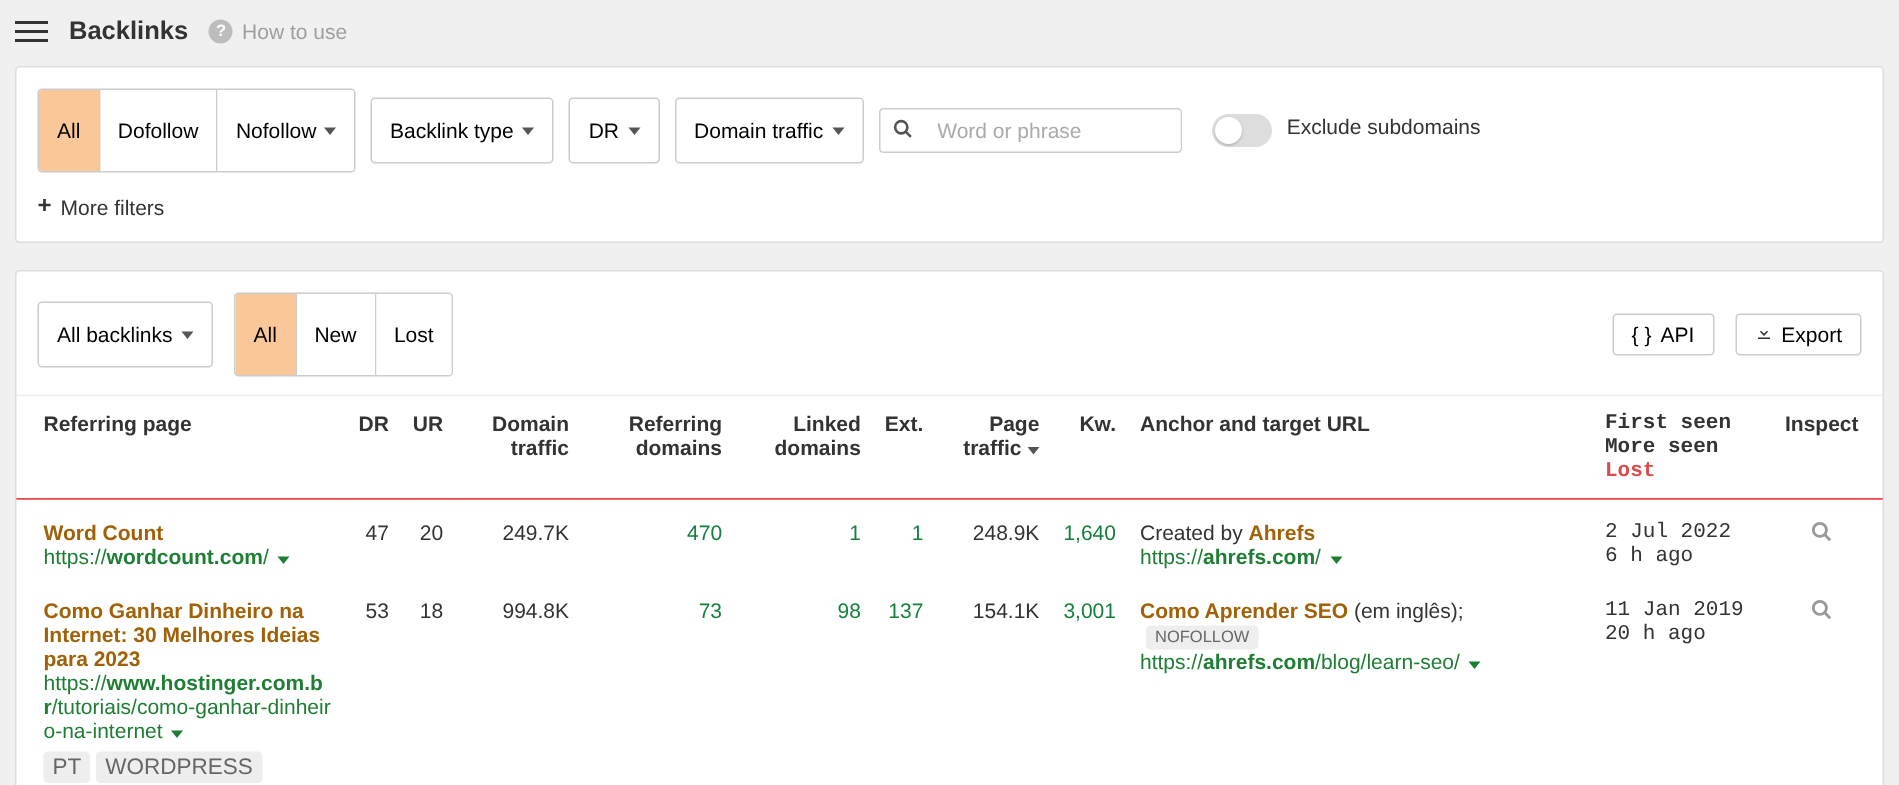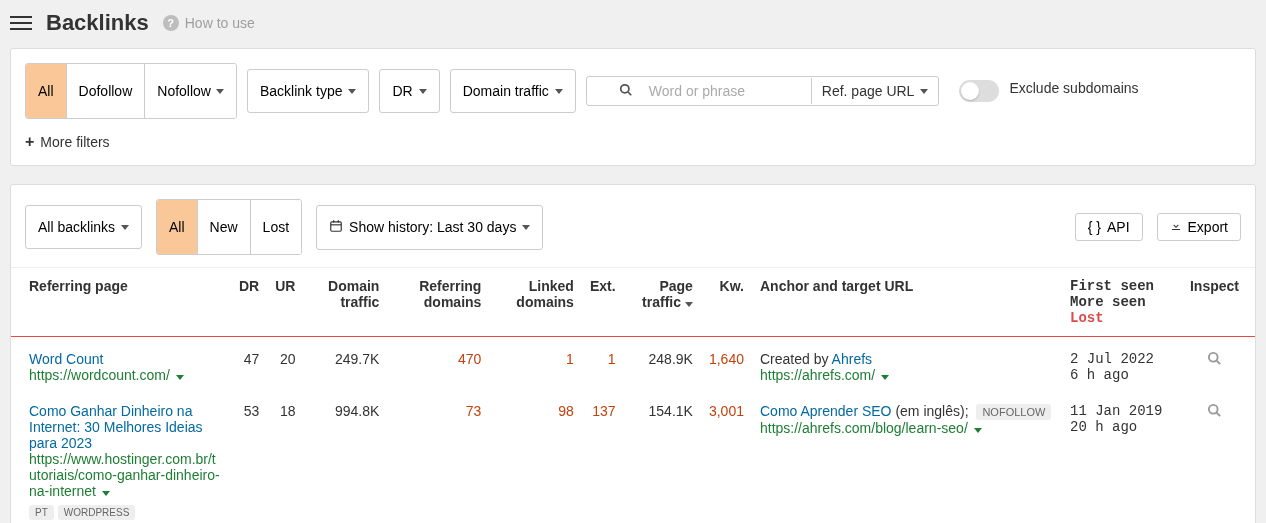--- a/index.html
+++ b/index.html
@@ -15,21 +15,21 @@
     align-items: center;
     gap: 14px;
     padding: 10px 10px 12px 10px;
   }
   .hamburger {
     width: 22px; height: 22px;
     display: flex; flex-direction: column; justify-content: center; gap: 4px;
     cursor: pointer;
   }
   .hamburger span { display: block; height: 2px; background: #333; }
-  .page-title { font-size: 22px; font-weight: 700; }
+  .page-title { font-size: 17px; font-weight: 700; }
   .how-use { display: flex; align-items: center; gap: 6px; color: #9e9e9e; font-size: 14px; cursor: pointer; }
   .help-icon {
     width: 16px; height: 16px; border-radius: 50%; background: #bdbdbd; color: #fff;
     display: flex; align-items: center; justify-content: center;
     font-size: 11px; font-weight: bold;
   }
 
   .panel {
     background: #fff;
     border: 1px solid #ddd;
@@ -80,21 +80,20 @@
     border-right: 4px solid transparent;
     border-top: 5px solid #1e7e34;
     margin-left: 2px;
   }
 
   .search-wrap {
     display: flex; align-items: center;
     border: 1px solid #ccc;
     border-radius: 3px;
     height: 30px;
-    padding-left: 24px;
   }
   .search-input {
     border: none; outline: none;
     padding: 5px 8px;
     width: 170px;
     font-size: 14px;
   }
   .search-input::placeholder { color: #aaa; }
   .search-icon-wrap { padding: 0 8px; color: #555; }
   .search-sel {
@@ -158,30 +157,30 @@
   table.data th:first-child, table.data td:first-child { text-align: left; padding-left: 18px; }
   table.data th:last-child, table.data td:last-child { padding-right: 16px; text-align: center; }
   table.data tr.row td { border-top: none; }
   table.data tr.row:first-of-type td { padding-top: 14px; }
 
   .col-anchor { text-align: left !important; }
   .col-dates { text-align: left !important; font-family: Liberation Mono, monospace; }
   th.col-anchor { text-align: left; }
   th.col-dates { text-align: left; }
 
-  .link-blue { color: #0369a1; cursor: pointer; }
-  .num-blue { color: #c2410c; text-align: right; }
+  .link-blue { color: #a16207; cursor: pointer; font-weight: bold; }
+  .num-blue { color: #15803d; text-align: right; }
   .url-green { color: #1e7e34; cursor: pointer; word-break: break-all; }
-  .url-green b { font-weight: 400; }
+  .url-green b { font-weight: 700; }
   .lost-red { color: #d94c4c; font-weight: 700; }
   .tag-badge {
     display: inline-block;
     background: #eee;
     color: #666;
-    font-size: 10px;
+    font-size: 15px;
     padding: 2px 6px;
     border-radius: 3px;
     margin-top: 6px;
     margin-right: 4px;
   }
   .nofollow-badge {
     display: inline-block;
     background: #eee;
     color: #666;
     font-size: 11px;
@@ -235,24 +234,20 @@
       <span class="caret"></span>
     </button>
     <div class="search-wrap">
       <span class="search-icon-wrap">
         <svg width="14" height="14" viewBox="0 0 24 24" fill="none" stroke="#555" stroke-width="3">
             <circle cx="10" cy="10" r="7"></circle>
             <line x1="21" y1="21" x2="15" y2="15"></line>
           </svg>
       </span>
       <input class="search-input" placeholder="Word or phrase" style="">
-      <div class="search-sel">
-        <span>Ref. page URL</span>
-        <span class="caret"></span>
-      </div>
     </div>
     <div class="excl-wrap">
       <div class="toggle"></div>
       <span class="excl-label">Exclude subdomains</span>
     </div>
   </div>
   <div class="more-filters-row">
     <span class="plus-icon">+</span>
     <span>More filters</span>
   </div>
@@ -262,32 +257,20 @@
   <div class="toolbar-row">
     <button class="drop-btn">
       <span>All backlinks</span>
       <span class="caret"></span>
     </button>
     <div class="seg-group">
       <button class="seg-btn active">All</button>
       <button class="seg-btn">New</button>
       <button class="seg-btn">Lost</button>
     </div>
-    <button class="drop-btn">
-      <span class="cal-icon">
-        <svg width="14" height="14" viewBox="0 0 24 24" fill="none" stroke="#333" stroke-width="2">
-            <rect x="3" y="5" width="18" height="16" rx="2"></rect>
-            <line x1="3" y1="10" x2="21" y2="10"></line>
-            <line x1="8" y1="2" x2="8" y2="6"></line>
-            <line x1="16" y1="2" x2="16" y2="6"></line>
-          </svg>
-      </span>
-      <span>Show history: Last 30 days</span>
-      <span class="caret"></span>
-    </button>
     <div class="spacer"></div>
     <button class="api-btn">
       <span>{ }</span>
       <span>API</span>
     </button>
     <button class="export-btn">
       <span>
         <svg width="12" height="12" viewBox="0 0 24 24" fill="#333">
             <path d="M12 3v10l4-4 1.4 1.4L12 16 6.6 10.4 8 9l4 4V3h0zM4 18h16v2H4z"></path>
           </svg>

